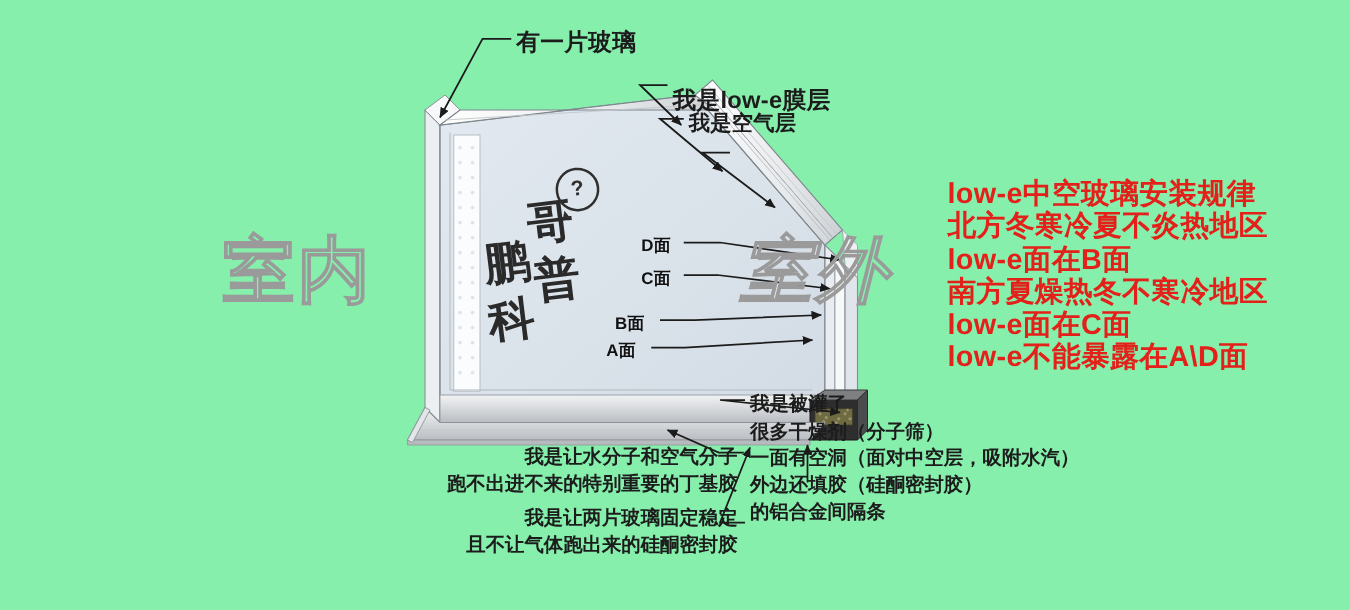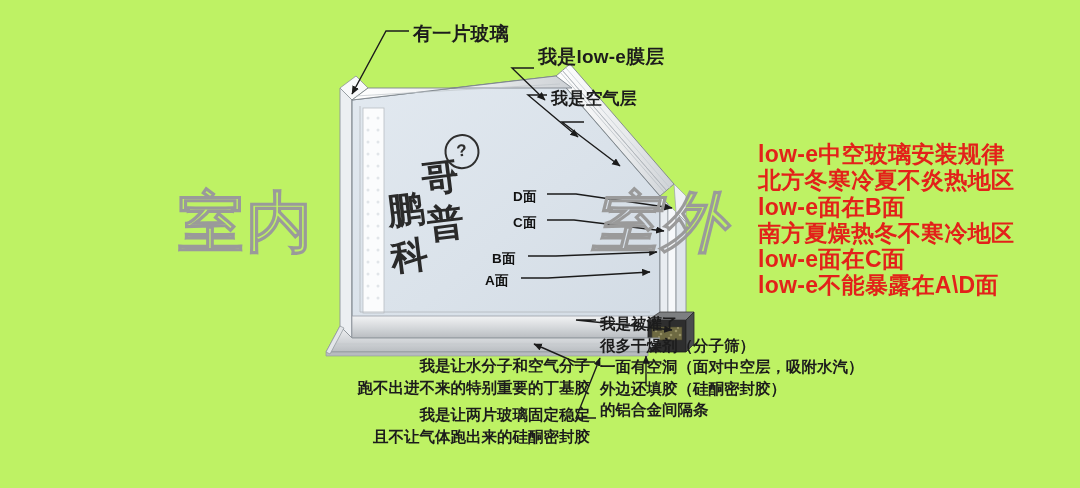--- a/index.html
+++ b/index.html
@@ -7,21 +7,21 @@
     padding: 0;
     background: #ffffff;
   }
   body {
     font-family: "Liberation Sans", "DejaVu Sans", sans-serif;
   }
   #stage {
     position: relative;
     width: 1080px;
     height: 488px;
-    background: #bef264;
+    background: #86efac;
     overflow: hidden;
   }
   #diagram-svg {
     position: absolute;
     left: 0;
     top: 0;
     width: 1080px;
     height: 488px;
   }
   .txt {
@@ -39,21 +39,21 @@
   }
   #red-block {
     position: absolute;
     left: 758px;
     top: 141px;
     line-height: 26.3px;
   }
   #red-block div { white-space: nowrap; }
 
   #callout-glass1   { left: 413px; top: 21px;  font-size: 19px; }
-  #callout-lowe     { left: 538px; top: 44px;  font-size: 19px; }
+  #callout-lowe     { left: 538px; top: 67px;  font-size: 19px; }
   #callout-air      { left: 551px; top: 87px;  font-size: 17px; }
   #callout-glass2   { left: 588px; top: 112px; font-size: 18px; }
 
   .face-label { font-size: 13.5px; font-weight: bold; color: #111; }
   #face-d { left: 513px; top: 188px; }
   #face-c { left: 513px; top: 214px; }
   #face-b { left: 492px; top: 250px; }
   #face-a { left: 485px; top: 272px; }
 
   #bottom-right-block {
@@ -86,21 +86,21 @@
     font-weight: bold;
     color: #1c1c1c;
     line-height: 22px;
     text-align: right;
     width: 322px;
   }
   #butyl-block div, #silicone-block div { white-space: nowrap; }
 
   .outline-word {
     position: absolute;
-    font-size: 66px;
+    font-size: 58px;
     font-weight: bold;
     color: transparent;
     -webkit-text-stroke: 1.1px #9a9a9a;
     letter-spacing: 2px;
   }
   #indoor-word  { left: 178px; top: 178px; }
   #outdoor-word { left: 592px; top: 178px; font-style: italic; }
 
   #watermark {
     position: absolute;

